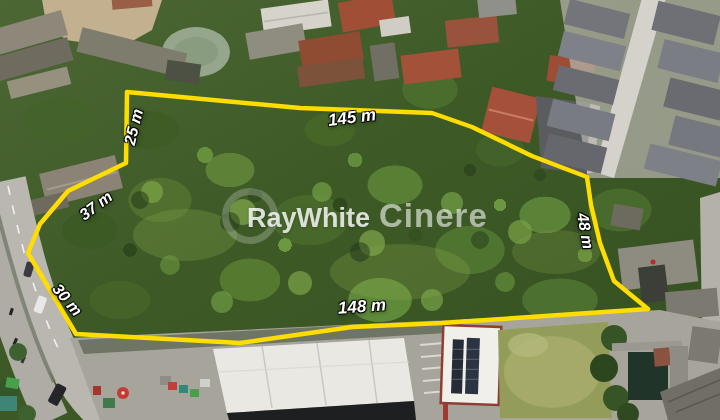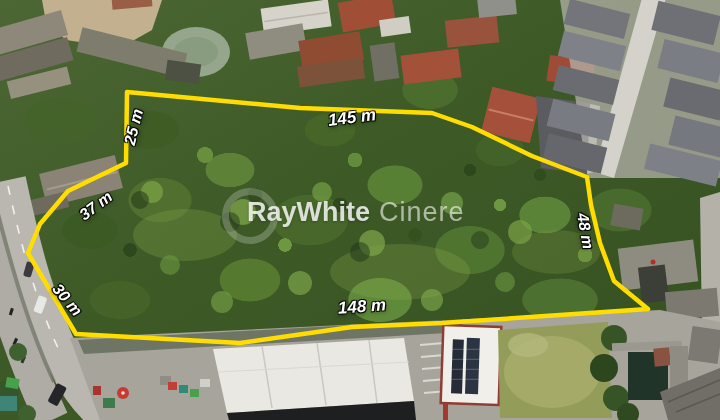--- a/index.html
+++ b/index.html
@@ -46,21 +46,21 @@
 
   
   .wm-rumah{position:absolute;left:222px;top:172px;display:flex;align-items:center;gap:7px;}
   .wm-ring{width:42px;height:42px;border:7px solid rgba(216,222,214,.28);border-radius:50%;
            margin-top:16px;flex:0 0 auto;}
   .wm-rumah-text{font-size:54px;font-weight:700;letter-spacing:-1px;
                  color:rgba(208,214,206,.30);white-space:nowrap;}
   .wm-rw{position:absolute;left:247px;top:197px;display:flex;align-items:baseline;gap:9px;}
   .wm-rw-brand{font-size:27px;font-weight:800;color:rgba(255,255,255,.82);
                text-shadow:0 1px 3px rgba(0,0,0,.25);white-space:nowrap;}
-  .wm-rw-office{font-size:27px;font-weight:400;letter-spacing:1px;color:rgba(255,255,255,.58);
+  .wm-rw-office{font-size:33px;font-weight:700;letter-spacing:1px;color:rgba(255,255,255,.58);
                 white-space:nowrap;}
 
   
   .mlabel{position:absolute;font-style:italic;font-weight:700;font-size:16px;color:#fff;
     white-space:nowrap;transform-origin:center;
     text-shadow:-1px -1px 0 rgba(0,0,0,.85),1px -1px 0 rgba(0,0,0,.85),
                 -1px 1px 0 rgba(0,0,0,.85),1px 1px 0 rgba(0,0,0,.85),0 2px 4px rgba(0,0,0,.5);}
   .lbl-0{left:134px;top:127px;transform:translate(-50%,-50%) rotate(-76deg);}
   .lbl-1{left:352px;top:118px;transform:translate(-50%,-50%) rotate(-7deg);font-size:17px;}
   .lbl-2{left:96px;top:206px;transform:translate(-50%,-50%) rotate(-37deg);}

